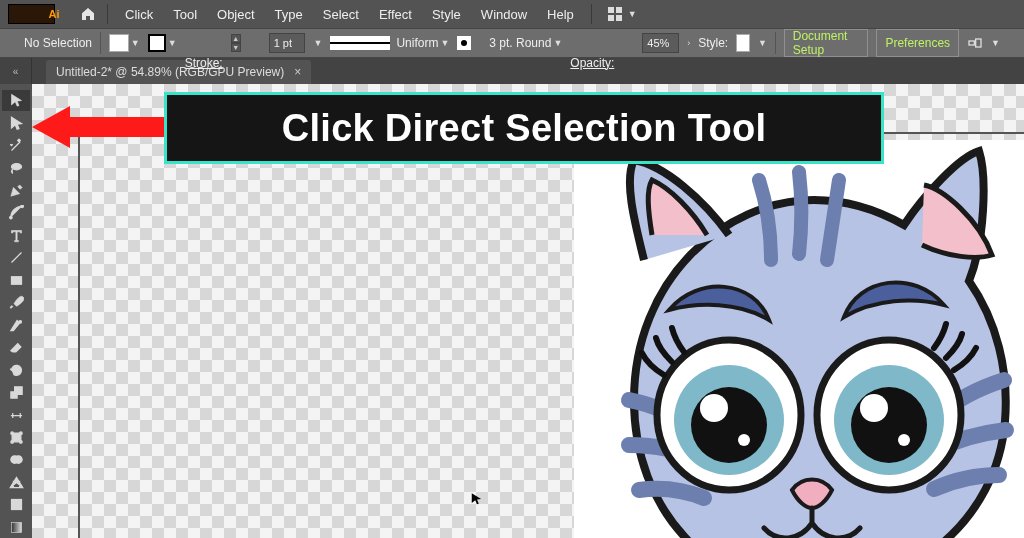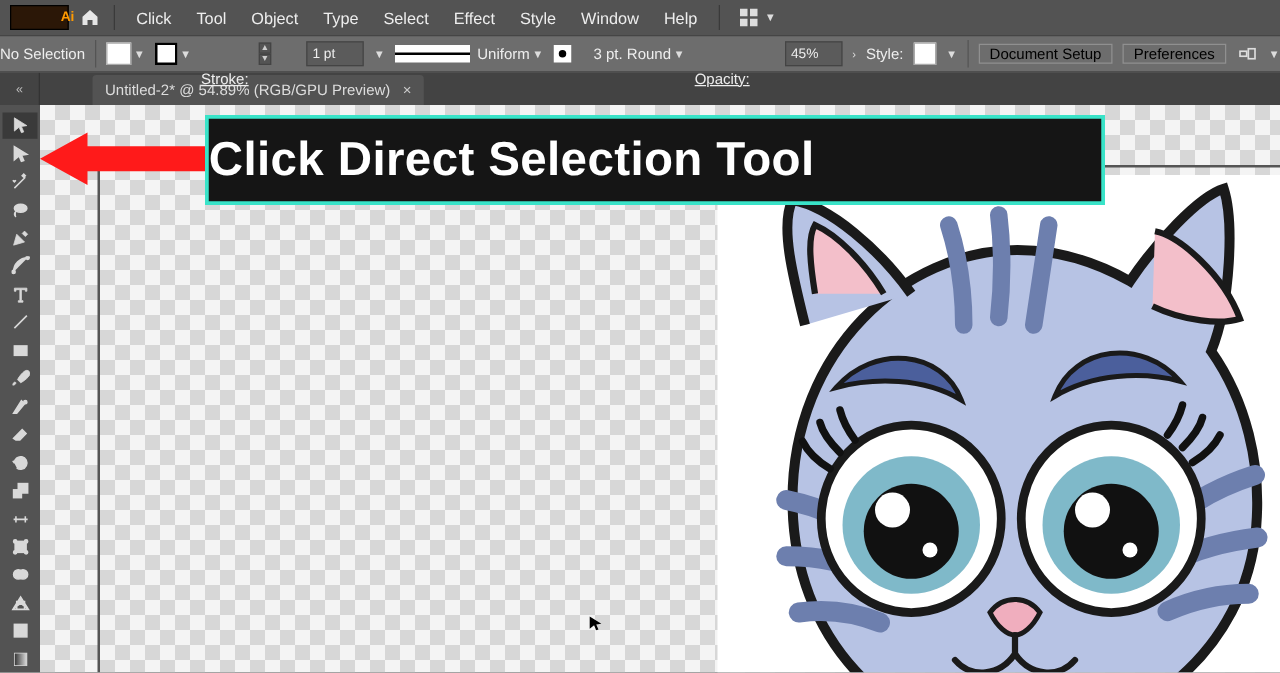--- a/index.html
+++ b/index.html
@@ -1,55 +1,55 @@
 <!DOCTYPE html>
 <html><head>
 <meta charset="utf-8">
 <style>
   * { box-sizing: border-box; margin: 0; padding: 0; font-family: "Segoe UI", Tahoma, sans-serif; }
   body { width: 1024px; height: 538px; background: #535353; overflow: hidden; position: relative; }
 
   
   .menubar { height: 28px; background: #535353; display: flex; align-items: center; padding: 0 8px; gap: 2px; color: #eee; font-size: 13px; }
-  .menubar .logo { width: 20px; height: 20px; background: #2b1707; border: 1px solid #000; display: flex; align-items: center; justify-content: center; font-size: 11px; color: #ff9a00; font-weight: 700; margin-right: 4px; padding-left: 45px; }
+  .menubar .logo { width: 20px; height: 20px; background: #2b1707; border: 1px solid #000; display: flex; align-items: center; justify-content: center; font-size: 11px; color: #ff9a00; font-weight: 700; margin-right: 20px; padding-left: 45px; }
   .menubar .home-icon { width: 22px; height: 22px; display: flex; align-items: center; justify-content: center; cursor: pointer; }
   .menubar .home-icon svg { fill: #e6e6e6; }
   .menubar .sep0 { width: 1px; height: 20px; background: #3a3a3a; margin: 0 6px; }
   .menubar .item { padding: 4px 9px; cursor: pointer; }
   .menubar .waffle { margin-left: 8px; display: grid; grid-template-columns: repeat(2,6px); grid-auto-rows: 6px; gap: 2px; cursor: pointer; }
   .menubar .waffle span { background: #ddd; }
   .menubar .waffle-caret { color: #ddd; font-size: 9px; margin-left: 4px; }
 
   
-  .ctrlbar { height: 30px; background: #6d6d6d; border-top: 1px solid #454545; border-bottom: 1px solid #454545; display: flex; align-items: center; padding: 0 0; gap: 8px; color: #eee; font-size: 12px; position: relative; }
+  .ctrlbar { height: 30px; background: #6d6d6d; border-top: 1px solid #454545; border-bottom: 1px solid #454545; display: flex; align-items: center; padding: 0 24px; gap: 8px; color: #eee; font-size: 12px; position: relative; }
   .ctrlbar .label { white-space: nowrap; }
   .swatch { width: 20px; height: 18px; border: 1px solid #aaa; cursor: pointer; }
   .swatch.white { background: #fff; }
   .swatch-wrap { display:flex; align-items:center; gap:2px; }
   .caret { font-size: 9px; color: #ddd; cursor: pointer; }
   .stroke-preview { width: 18px; height: 18px; border: 2px solid #000; background: #fff; cursor:pointer; }
   .ctrl-input { width: 46px; height: 20px; background: #5b5b5b; border: 1px solid #444; color: #eee; display:flex; align-items:center; padding:0 4px; font-size:11px;margin-left:20px; }
   .steppers { display:flex; flex-direction:column; }
   .steppers div { width: 10px; height: 9px; background:#545454; border:1px solid #444; font-size:7px; color:#ccc; display:flex; align-items:center; justify-content:center; cursor:pointer; }
   .profile-line { width: 60px; height: 14px; background:#fff; display:flex; align-items:center; }
   .profile-line .ln { width:100%; height:2px; background:#000; }
   .brush-dot { width:14px; height:14px; background:#fff; display:flex; align-items:center; justify-content:center; }
   .brush-dot .dot { width:6px; height:6px; border-radius:50%; background:#000; }
   .ctrl-sep { width:1px; height:22px; background:#545454; }
-  .btn { height:16px; background:#6d6d6d; border:1px solid #909090; color:#000000; font-size:12px; padding:0 8px; display:flex; align-items:center; cursor:pointer; }
+  .btn { height:28px; background:#6d6d6d; border:1px solid #909090; color:#bef264; font-size:12px; padding:0 8px; display:flex; align-items:center; cursor:pointer; }
   .tiny-icons { width:18px; height:18px; display:flex; align-items:center; justify-content:center; cursor:pointer; }
   .popup-icon svg { stroke:#ddd; fill:none; }
   .underline { text-decoration: underline; margin-top: 39px; }
 
   
   .tabbar { height: 26px; background: #434343; display:flex; align-items:flex-end; }
   .tabbar .stub { width:32px; height:100%; background:#434343; border-right:1px solid #333; display:flex; align-items:center; justify-content:center; }
   .tabbar .stub .chev { color:#bbb; font-size:10px; }
   .tabbar .tab-gap { width:14px; }
-  .doc-tab { height: 24px; background:#535353; color:#ddd; font-size:12px; display:flex; align-items:center; padding:0 10px; gap:10px; border-top-left-radius:3px; border-top-right-radius:3px; cursor:pointer;margin-left:28px; }
+  .doc-tab { height: 24px; background:#535353; color:#ddd; font-size:12px; display:flex; align-items:center; padding:0 10px; gap:10px; border-top-left-radius:3px; border-top-right-radius:3px; cursor:pointer; }
   .doc-tab .x { cursor:pointer; color:#ccc; font-size:12px; }
 
   
   .workspace { position:absolute; left:0; top:84px; right:0; bottom:0; display:flex; }
   .toolcol { width:32px; background:#535353; display:flex; flex-direction:column; align-items:center; padding-top:6px; gap:1px; }
   .tool { width:28px; height:24px; display:flex; align-items:center; justify-content:center; color:#d9d9d9; cursor:pointer; position:relative; }
   .tool.active { background:#3a3a3a; }
   .tool svg { stroke:#d9d9d9; fill:#d9d9d9; }
 
   .canvas-wrap { flex:1; position:relative; background:#7a7a7a; overflow:hidden; }
@@ -59,21 +59,21 @@
       linear-gradient(45deg,#d7d7d7 25%,transparent 25%,transparent 75%,#d7d7d7 75%,#d7d7d7);
     background-size:24px 24px;
     background-position:0 0,12px 12px;
     background-color:#f4f4f4;
   }
   .canvas-wrap .trans::before { content:""; position:absolute; left:46px; top:48px; right:0; bottom:0; border-top:2px solid #555; border-left:2px solid #555; pointer-events:none; }
   .artwork { position:absolute; right:0; top:56px; width:450px; height:480px; background:#fff; }
   .cursor-arrow { position:absolute; left:438px; top:406px; color:#000; }
 
   
-  .callout { position:absolute; left:164px; top:92px; width:720px; height:72px; border:3px solid #39e3c8; background:#151515; color:#fff; display:flex; align-items:center; font-size:38px; font-weight:600; letter-spacing:0.3px; text-align:center; pointer-events:none; }
+  .callout { position:absolute; left:164px; top:92px; width:720px; height:72px; border:3px solid #39e3c8; background:#151515; color:#fff; display:flex; align-items:center; justify-content:center; font-size:38px; font-weight:600; letter-spacing:0.3px; text-align:center; pointer-events:none; }
   .arrow { position:absolute; left:32px; top:102px; width:140px; height:50px; pointer-events:none; }
 
   
   .cat-svg { width:100%; height:100%; }
 </style>
 </head>
 <body>
 
 <div class="menubar">
   <div class="logo">Ai</div>

